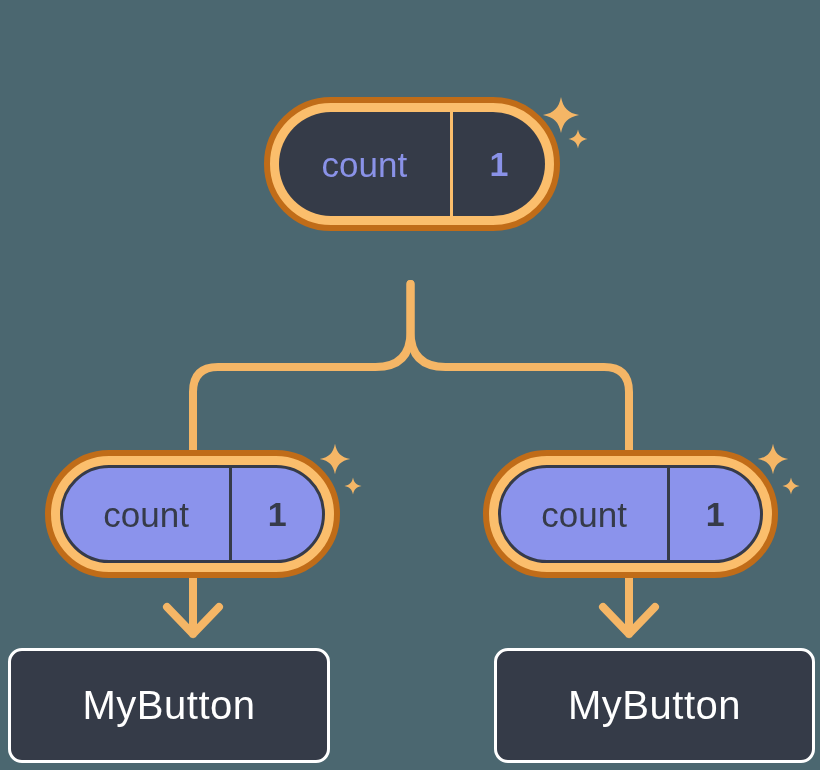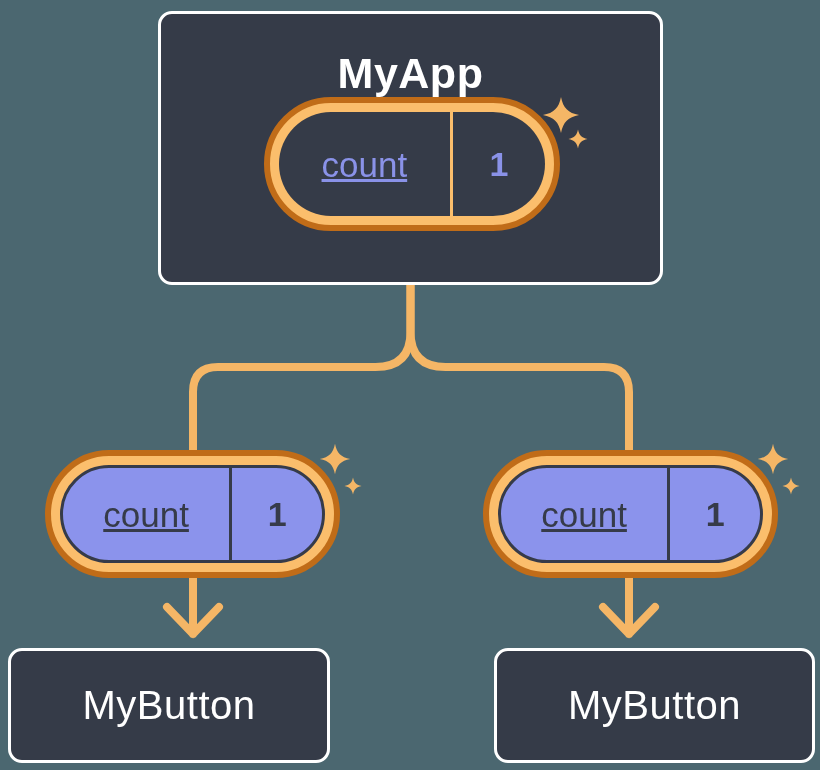--- a/index.html
+++ b/index.html
@@ -43,21 +43,21 @@
     padding: 9px;
   }
   .pill-inner {
     height: 100%;
     border-radius: 999px;
     overflow: hidden;
     display: flex;
     box-sizing: border-box;
   }
   .seg { display: flex; align-items: center; justify-content: center; line-height: 1; }
-  .seg-label { flex: 1.85; font-size: 35px; text-decoration: underline; }
+  .seg-label { flex: 1.85; font-size: 35px; }
   .seg-value { flex: 1; font-size: 34px; font-weight: 700; }
 
   .state-pill { left: 264px; top: 97px; width: 296px; height: 134px; }
   .state-pill .pill-inner { background: var(--node-bg, #353B48); }
   .state-pill .seg { color: var(--purple-text, #8A92E8); }
   .state-pill .seg-value { border-left: 3px solid var(--orange-light, #FBBE6C); }
 
   .prop-pill { width: 295px; height: 128px; }
   .prop-pill-left  { left: 45px;  top: 450px; }
   .prop-pill-right { left: 483px; top: 450px; }
@@ -94,23 +94,20 @@
 
 <div class="canvas">
 
   <svg class="connector-svg" viewBox="0 0 820 770" xmlns="http://www.w3.org/2000/svg">
     <path d="M410.5 284 L410.5 332 Q410.5 367 375.5 367 L218 367 Q193 367 193 392 L193 452"></path>
     <path d="M410.5 284 L410.5 332 Q410.5 367 445.5 367 L604 367 Q629 367 629 392 L629 452"></path>
     <path d="M193 574 L193 634 M167 607 L193 634 L219 607"></path>
     <path d="M629 574 L629 634 M603 607 L629 634 L655 607"></path>
   </svg>
 
-  <div class="node node-myapp">
-    <div class="node-title">MyApp</div>
-  </div>
 
   <div class="pill state-pill">
     <div class="pill-inner">
       <div class="seg seg-label">count</div>
       <div class="seg seg-value">1</div>
     </div>
     <svg class="sparkle sparkle-large" viewBox="0 0 40 40">
         <path d="M20 1 C22.2 12.5 27.5 17.8 39 20 C27.5 22.2 22.2 27.5 20 39 C17.8 27.5 12.5 22.2 1 20 C12.5 17.8 17.8 12.5 20 1 Z"></path>
       </svg>
     <svg class="sparkle sparkle-small" viewBox="0 0 40 40">

